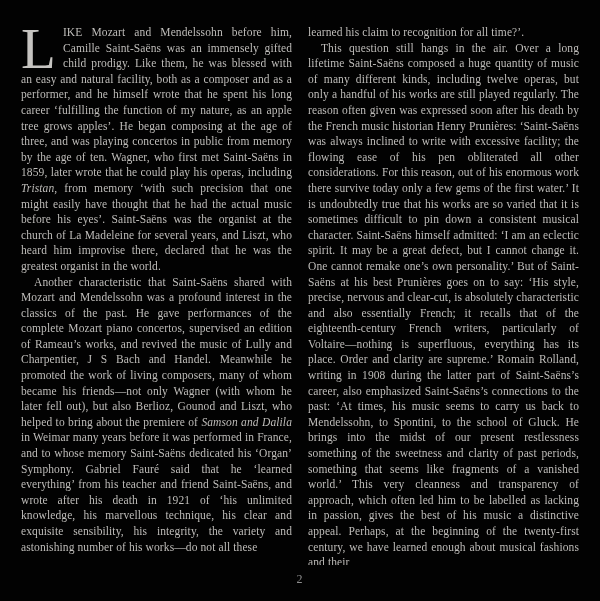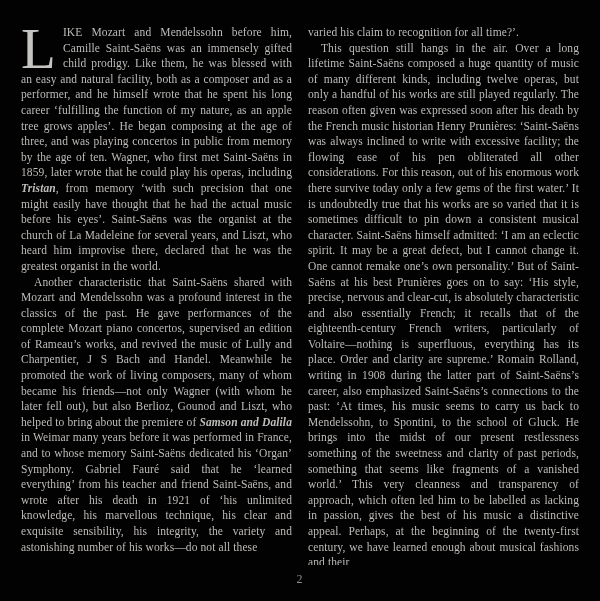--- a/index.html
+++ b/index.html
@@ -44,21 +44,20 @@
   }
   .drop-cap {
     float: left;
     font-size: 57px;
     line-height: 44px;
     padding: 2px 7px 0 0;
     color: #c6c4c1;
   }
   .italic {
     font-style: italic;
-    font-weight: bold;
   }
   .page-number {
     position: absolute;
     left: 0;
     right: 0;
     bottom: 14px;
     text-align: center;
     color: #8e8e8e;
     font-size: 12px;
     letter-spacing: 1px;
@@ -67,18 +66,18 @@
 </head>
 <body>
 
 <div class="page">
   <div class="columns">
     <div class="column">
         <p class="para"><span class="drop-cap">L</span><span>IKE Mozart and Mendelssohn before him, Camille Saint-Saëns was an immensely gifted child prodigy. Like them, he was blessed with an easy and natural facility, both as a composer and as a performer, and he himself wrote that he spent his long career ‘fulfilling the function of my nature, as an apple tree grows apples’. He began composing at the age of three, and was playing concertos in public from memory by the age of ten. Wagner, who first met Saint-Saëns in 1859, later wrote that he could play his operas, including </span><span class="italic">Tristan</span><span>, from memory ‘with such precision that one might easily have thought that he had the actual music before his eyes’. Saint-Saëns was the organist at the church of La Madeleine for several years, and Liszt, who heard him improvise there, declared that he was the greatest organist in the world.</span></p>
         <p class="para indent"><span>Another characteristic that Saint-Saëns shared with Mozart and Mendelssohn was a profound interest in the classics of the past. He gave performances of the complete Mozart piano concertos, supervised an edition of Rameau’s works, and revived the music of Lully and Charpentier, J S Bach and Handel. Meanwhile he promoted the work of living composers, many of whom became his friends—not only Wagner (with whom he later fell out), but also Berlioz, Gounod and Liszt, who helped to bring about the premiere of </span><span class="italic">Samson and Dalila</span><span> in Weimar many years before it was performed in France, and to whose memory Saint-Saëns dedicated his ‘Organ’ Symphony. Gabriel Fauré said that he ‘learned everything’ from his teacher and friend Saint-Saëns, and wrote after his death in 1921 of ‘his unlimited knowledge, his marvellous technique, his clear and exquisite sensibility, his integrity, the variety and astonishing number of his works—do not all these</span></p>
       </div>
     <div class="column">
-        <p class="para"><span>varied his claim to recognition for all time?’.</span></p>
+        <p class="para"><span>learned his claim to recognition for all time?’.</span></p>
         <p class="para indent"><span>This question still hangs in the air. Over a long lifetime Saint-Saëns composed a huge quantity of music of many different kinds, including twelve operas, but only a handful of his works are still played regularly. The reason often given was expressed soon after his death by the French music historian Henry Prunières: ‘Saint-Saëns was always inclined to write with excessive facility; the flowing ease of his pen obliterated all other considerations. For this reason, out of his enormous work there survive today only a few gems of the first water.’ It is undoubtedly true that his works are so varied that it is sometimes difficult to pin down a consistent musical character. Saint-Saëns himself admitted: ‘I am an eclectic spirit. It may be a great defect, but I cannot change it. One cannot remake one’s own personality.’ But of Saint-Saëns at his best Prunières goes on to say: ‘His style, precise, nervous and clear-cut, is absolutely characteristic and also essentially French; it recalls that of the eighteenth-century French writers, particularly of Voltaire—nothing is superfluous, everything has its place. Order and clarity are supreme.’ Romain Rolland, writing in 1908 during the latter part of Saint-Saëns’s career, also emphasized Saint-Saëns’s connections to the past: ‘At times, his music seems to carry us back to Mendelssohn, to Spontini, to the school of Gluck. He brings into the midst of our present restlessness something of the sweetness and clarity of past periods, something that seems like fragments of a vanished world.’ This very cleanness and transparency of approach, which often led him to be labelled as lacking in passion, gives the best of his music a distinctive appeal. Perhaps, at the beginning of the twenty-first century, we have learned enough about musical fashions and their</span></p>
       </div>
   </div>
   <div class="page-number">2</div>
 </div>
 
 </body></html>

